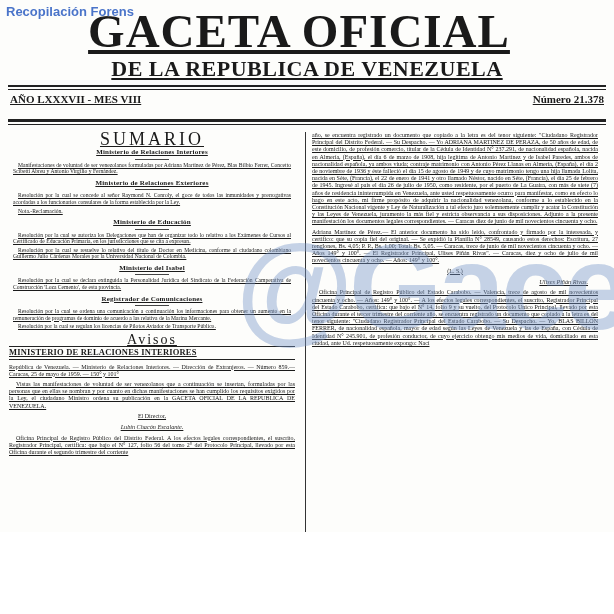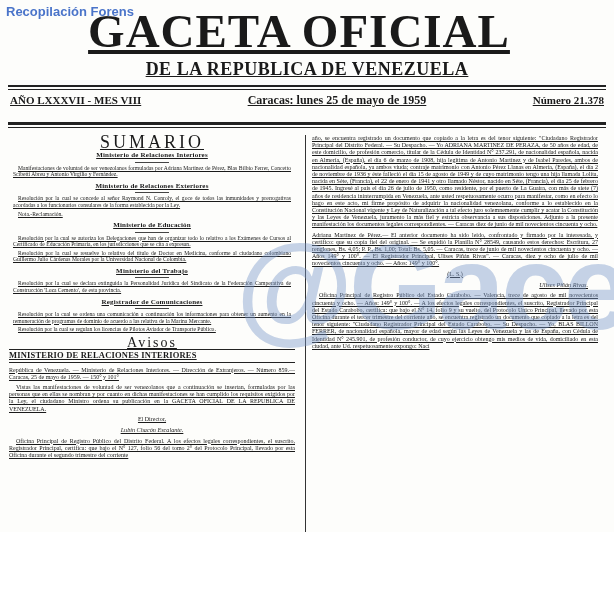--- a/index.html
+++ b/index.html
@@ -64,21 +64,21 @@
     font-weight: bold;
     font-size: 47px;
     letter-spacing: 1px;
     line-height: 50px;
     margin: 0 16px 2px 0;
     white-space: nowrap;
   }
   .republica {
     font-family: "Liberation Serif", serif;
     font-weight: bold;
-    font-size: 18px;
+    font-size: 22px;
     letter-spacing: 0.5px;
     line-height: 22px;
     margin-bottom: 5px;
   }
   .rule-double {
     border-top: 2px solid #222;
     border-bottom: 1px solid #222;
     height: 2px;
     margin: 2px 8px 3px 8px;
   }
@@ -209,21 +209,20 @@
   <div class="wm-big">
     <span>@Gaceta</span>
   </div>
 
   <div class="masthead">
     <div class="gaceta-title">GACETA OFICIAL</div>
     <div class="republica">DE LA REPUBLICA DE VENEZUELA</div>
     <div class="rule-double"></div>
     <div class="issue-line">
       <div>AÑO LXXXVII - MES VIII</div>
-      <div class="center">Caracas: lunes 25 de mayo de 1959</div>
       <div>Número 21.378</div>
     </div>
     <div class="rule-thick"></div>
     <div class="rule-thin"></div>
   </div>
 
   <div class="cols">
 
     <div class="col col-left">
       <div class="sumario-head">SUMARIO</div>
@@ -242,21 +241,21 @@
       </div>
 
       <div>
         <div class="ministry">Ministerio de Educación</div>
         <div class="ministry-rule"></div>
         <p class="sum-p">Resolución por la cual se autoriza los Delegaciones que han de organizar todo lo relativo a los Exámenes de Cursos al Certificado de Educación Primaria, en los jurisdicciones que se cita a expresan.</p>
         <p class="sum-p">Resolución por la cual se resuelve lo relativo del título de Doctor en Medicina, conforme al ciudadano colombiano Guillermo Julio Cárdenas Morales por la Universidad Nacional de Colombia.</p>
       </div>
 
       <div>
-        <div class="ministry">Ministerio del Trabajo</div>
+        <div class="ministry">Ministerio del Isabel</div>
         <div class="ministry-rule"></div>
         <p class="sum-p">Resolución por la cual se declara extinguida la Personalidad Jurídica del Sindicato de la Federación Camperativa de Construcción 'Loza Cemento', de esta provincia.</p>
       </div>
 
       <div>
         <div class="ministry">Registrador de Comunicaciones</div>
         <div class="ministry-rule"></div>
         <p class="sum-p">Resolución por la cual se ordena una comunicación a continuación los informaciones para obtener un aumento en la remuneración de programas de dominio de acuerdo a las relativa de la Marina Mercante.</p>
         <p class="sum-p">Resolución por la cual se regulan los licencias de Pilotos Aviador de Transporte Público.</p>
       </div>

